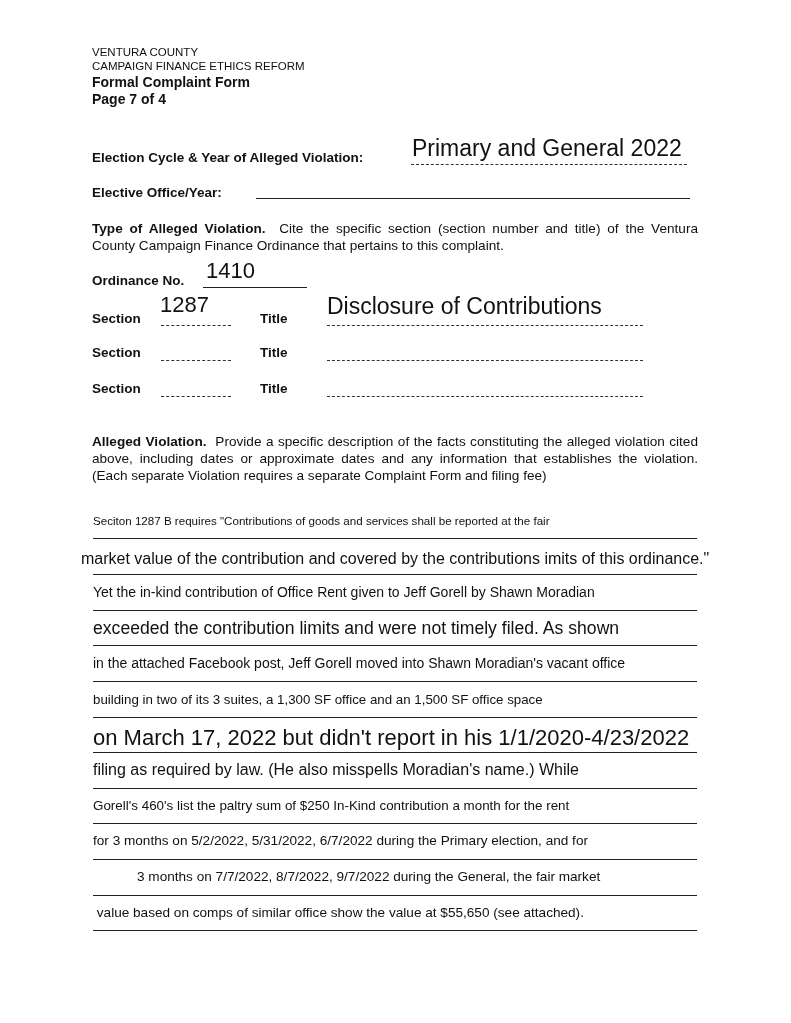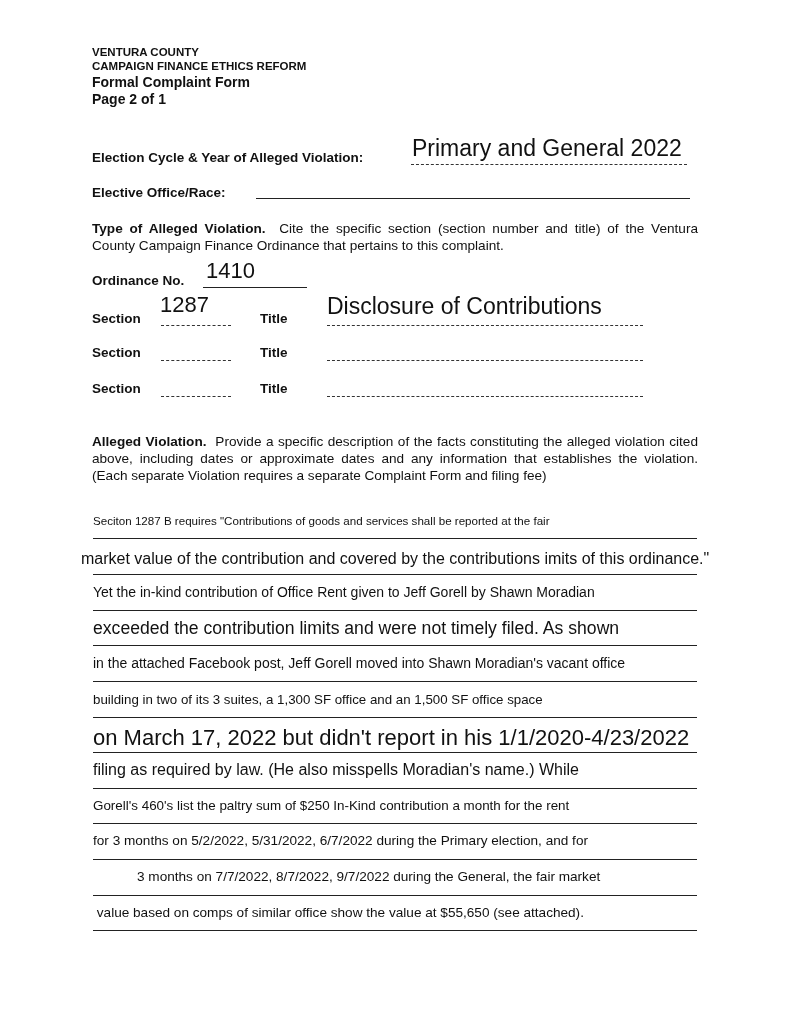--- a/index.html
+++ b/index.html
@@ -1,43 +1,43 @@
 <!DOCTYPE html>
 <html><head>
 <meta charset="utf-8">
 <style>
   html, body { margin: 0; padding: 0; background: #ffffff; }
   body { width: 791px; height: 1023px; position: relative; overflow: hidden;
          font-family: "Liberation Sans", sans-serif; color: #111111; }
   .abs { position: absolute; white-space: nowrap; }
-  .hdr-small { font-size: 11.5px; font-weight: bold; line-height: 14px; }
+  .hdr-small { font-size: 11.5px; font-weight: normal; line-height: 14px; }
   .hdr-big { font-size: 14px; font-weight: bold; line-height: 17px; }
   .lbl { font-size: 13.5px; font-weight: bold; }
   .lbl-it { font-size: 13.5px; font-weight: bold; }
   .fill { font-size: 22px; font-weight: normal; color: #111; }
   .uline { position: absolute; border-bottom: 1.2px solid #222; height: 0; }
   .dashline { position: absolute; height: 0; border-bottom: 1.4px dashed #333; }
   .para { position: absolute; left: 92px; width: 606px; font-size: 13.6px; line-height: 16.5px; text-align: justify; }
   .para b { font-weight: bold; }
   .rule { position: absolute; left: 93px; width: 604px; height: 0; border-bottom: 1.6px solid #222; }
   .ans { position: absolute; white-space: nowrap; color: #111; }
 </style>
 </head>
 <body>
 
 <div class="abs hdr-small" style="left:92px; top:45px;">VENTURA COUNTY</div>
 <div class="abs hdr-small" style="left:92px; top:59px;">CAMPAIGN FINANCE ETHICS REFORM</div>
 <div class="abs hdr-big" style="left:92px; top:74px;">Formal Complaint Form</div>
-<div class="abs hdr-big" style="left:92px; top:91px;">Page 2 of 1</div>
+<div class="abs hdr-big" style="left:92px; top:91px;">Page 7 of 4</div>
 
 <div class="abs lbl" style="left:92px; top:150px;">Election Cycle &amp; Year of Alleged Violation:</div>
 <div class="abs fill" style="left:412px; top:135px; font-size:23px;">Primary and General 2022</div>
 <div class="dashline" style="left:411px; top:164px; width:276px;"></div>
 
-<div class="abs lbl" style="left:92px; top:185px;">Elective Office/Race:</div>
+<div class="abs lbl" style="left:92px; top:185px;">Elective Office/Year:</div>
 <div class="abs fill" style="left:256px; top:178px;"></div>
 <div class="uline" style="left:256px; top:198px; width:434px;"></div>
 
 <div class="para" style="top:221px;">
   <b>Type of Alleged Violation.</b>&nbsp;
   <span>Cite the specific section (section number and title) of the Ventura County Campaign Finance Ordinance that pertains to this complaint.</span>
 </div>
 
 <div class="abs lbl" style="left:92px; top:273px;">Ordinance No.</div>
 <div class="abs fill" style="left:206px; top:258px;">1410</div>

